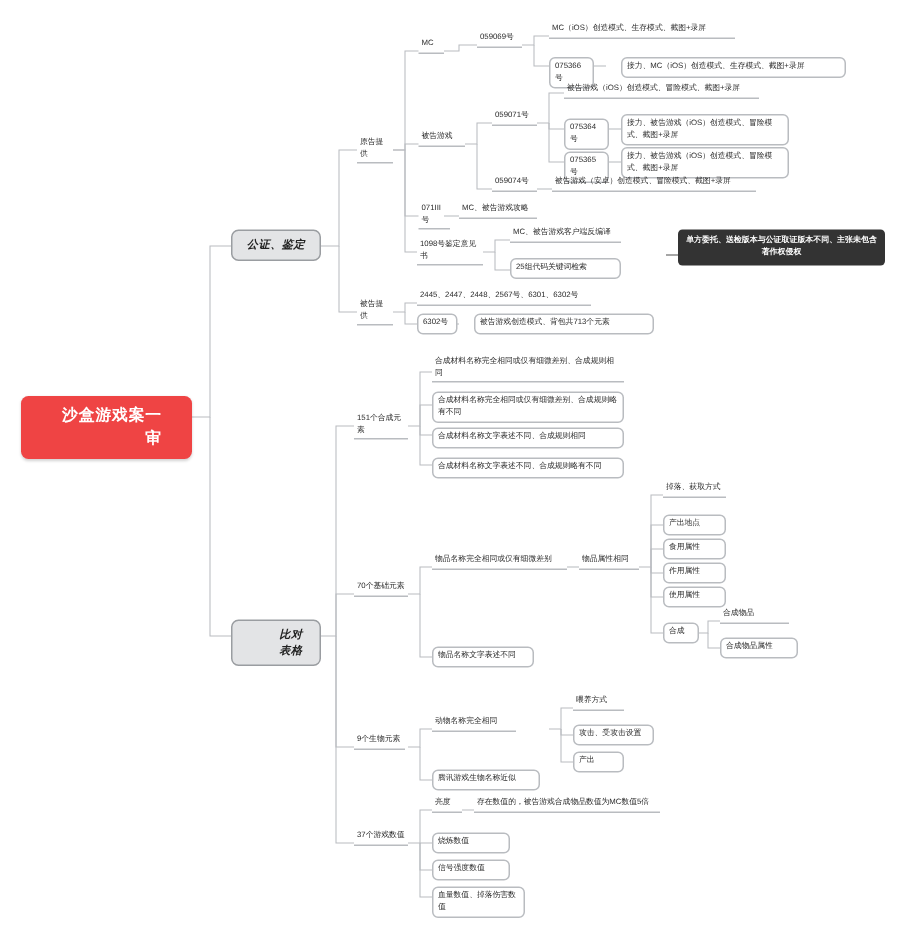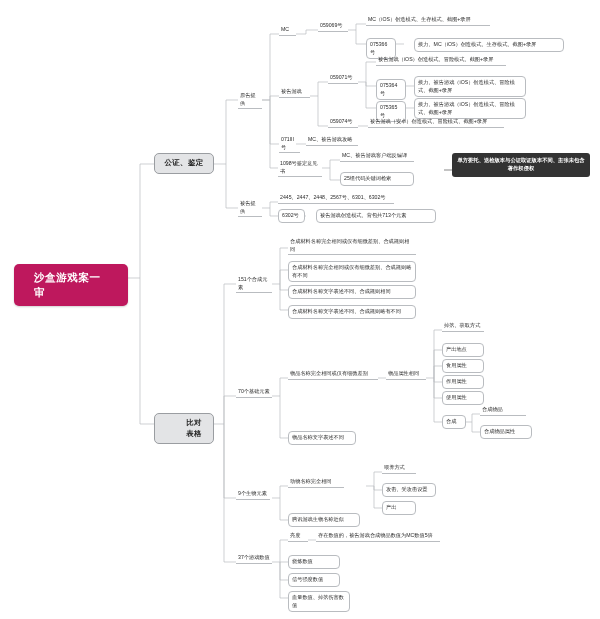--- a/index.html
+++ b/index.html
@@ -27,41 +27,42 @@
     background:transparent;
   }
   
   .box{
     border:0.6px solid #b9bcc0;
     border-radius:4px;
     background:#ffffff;
     padding:2px 3px;
   }
   .root{
-    background:#be185d;
+    background:#ef4444;
     color:#ffffff;
     font-weight:bold;
     font-size:10.5px;
     letter-spacing:0.6px;
     border-radius:5px;
     padding:6px 20px;
-    text-align:left;
+    text-align:right;
     box-shadow:0 1px 2px rgba(0,0,0,.18);
     border:none;
   }
   .main{
     background:#e3e4e6;
     border:0.8px solid #9a9da1;
     border-radius:5px;
     font-weight:bold;
     font-size:7.4px;
     color:#222;
     padding:4px 8px;
     text-align:center;
     letter-spacing:.4px;
+    font-style:italic;
   }
   .callout{
     background:#333333;
     color:#ffffff;
     font-weight:bold;
     font-size:5.3px;
     line-height:1.5;
     border-radius:3px;
     padding:4px 5px;
     text-align:center;

